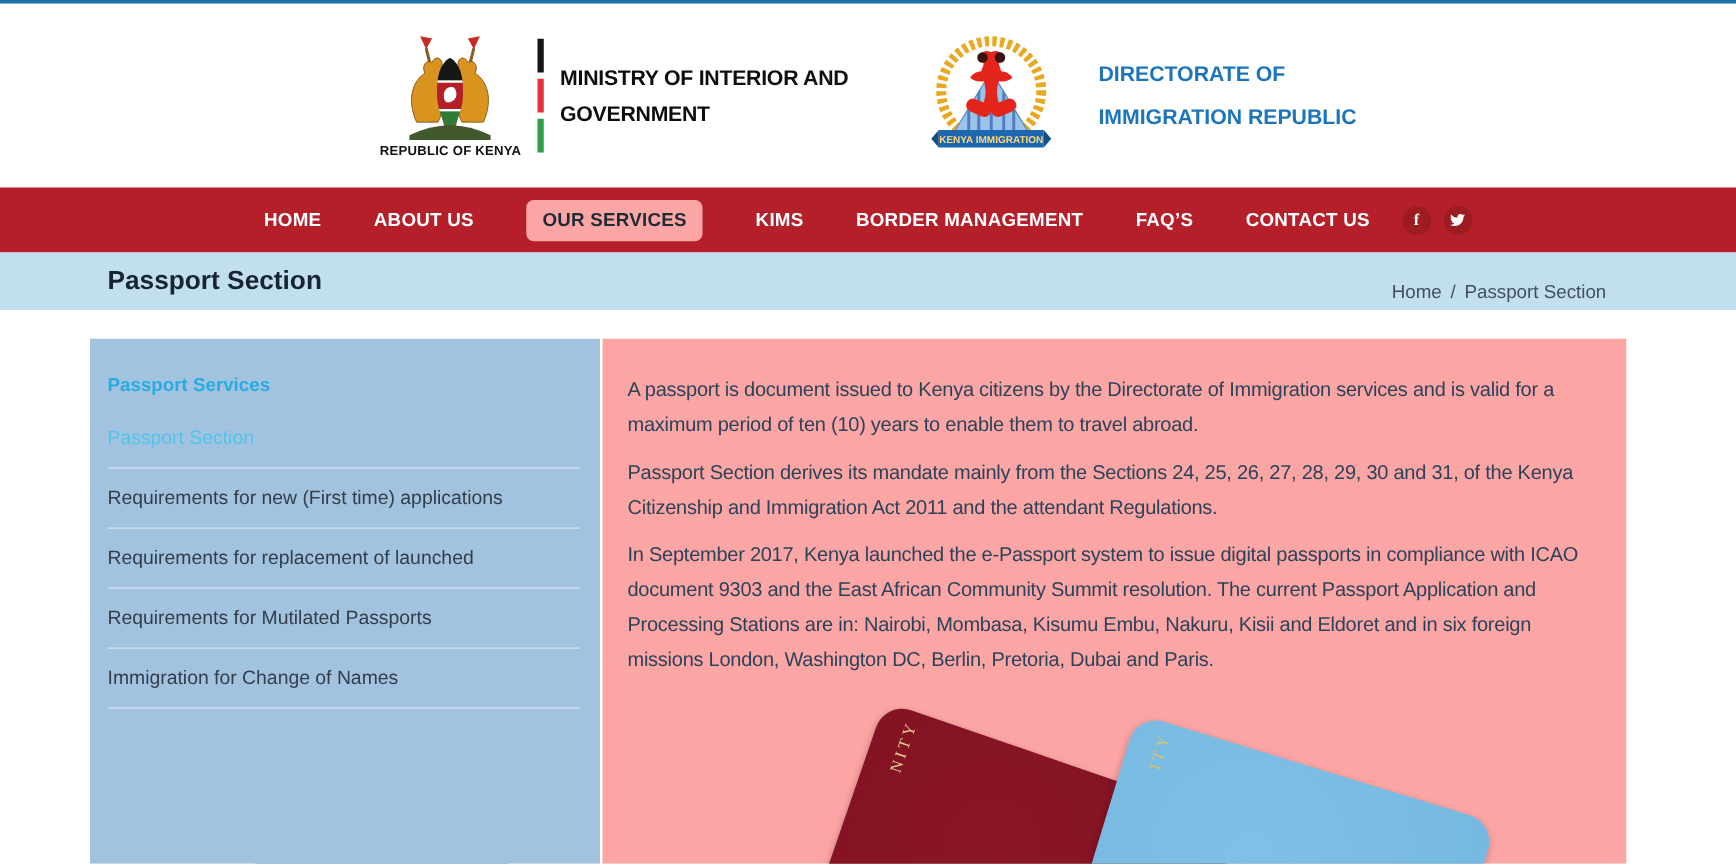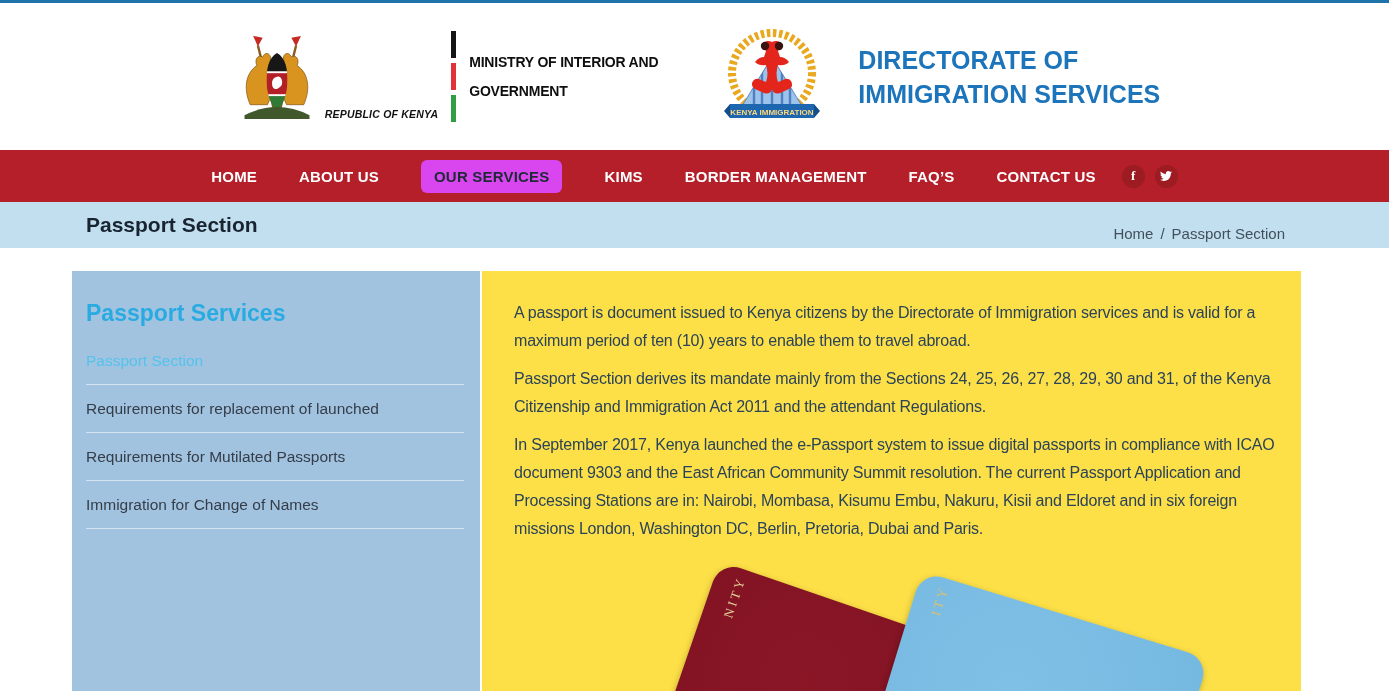--- a/index.html
+++ b/index.html
@@ -5,62 +5,62 @@
   * { margin:0; padding:0; box-sizing:border-box; }
   html,body { width:1389px; height:691px; overflow:hidden; background:#fff;
               font-family:"Liberation Sans", sans-serif; }
 
   .topline { height:3px; background:#1e73a8; }
 
   
   .site-header { height:147px; background:#fff; display:flex; align-items:center;
                  justify-content:center; gap:62px; }
   .brand { display:flex; align-items:center; }
-  .logo-stack { display:flex; flex-direction:row; align-items:flex-end;font-style:italic; }
+  .logo-stack { display:flex; flex-direction:column; align-items:center; }
   .logo-caption { font-size:10.5px; font-weight:bold; color:#111; letter-spacing:.2px; margin-top:2px; }
   .flag-divider { width:5px; display:flex; flex-direction:column; gap:5px; margin:0 13px 0 13px; }
   .flag-divider span { display:block; width:5px; height:27px; }
   .flag-black { background:#151515; }
   .flag-red   { background:#e03238; }
   .flag-green { background:#2f9e44; }
-  .ministry-name { font-size:14px; font-weight:bold; color:#0e0e0e; line-height:29px; letter-spacing:-.2px; }
+  .ministry-name { font-size:17px; font-weight:bold; color:#0e0e0e; line-height:29px; letter-spacing:-.2px; }
   .brand-immigration { gap:34px; }
-  .directorate-name { font-size:25px; font-weight:bold; color:#1c74bb; line-height:34px; }
+  .directorate-name { font-size:17px; font-weight:bold; color:#1c74bb; line-height:34px; }
 
   
   .mainnav { height:52px; background:#b41f29; display:flex; align-items:center; justify-content:center; }
   .nav-list { display:flex; align-items:center; gap:42px; }
   .nav-link { color:#fff; font-weight:bold; font-size:15px; text-decoration:none;
               letter-spacing:.2px; white-space:nowrap; cursor:pointer; }
-  .nav-link.active { background:#d946ef; color:#1d2b37; padding:8px 13px; border-radius:6px; }
+  .nav-link.active { background:#fca5a5; color:#1d2b37; padding:8px 13px; border-radius:6px; }
   .social { display:flex; gap:10px; margin-left:26px; }
   .social-circle { width:23px; height:23px; border-radius:50%; background:#9c1c22; color:#fff;
                    display:flex; align-items:center; justify-content:center; cursor:pointer;
                    font-size:13px; font-weight:bold; font-family:"Liberation Serif", serif; }
   .social-circle svg { display:block; }
 
   
   .pagebar { background:#c2dff0; height:46px; }
   .pagebar-inner { margin-left:72px; width:1229px; height:100%; display:flex;
                    align-items:center; justify-content:space-between; padding:0 16px 0 14px; }
   .page-title { font-size:21px; font-weight:600; color:#18242f; }
   .crumbs { font-size:15px; color:#42505c;margin-top:17px; }
   .crumbs a { color:#42505c; text-decoration:none; cursor:pointer; }
   .crumb-sep { padding:0 7px; }
 
   
   .main { margin:23px 0 0 72px; width:1229px; display:flex; gap:2px; height:420px; }
   .sidebar { width:408px; background:#a2c3e0; padding:25px 16px 0 14px; }
-  .sidebar h2 { color:#29abe2; font-size:23px; font-weight:bold; margin:4px 0 10px; }
+  .sidebar h2 { color:#29abe2; font-size:15px; font-weight:bold; margin:4px 0 10px; }
   .side-list { list-style:none; }
   .side-item { font-size:15.5px; color:#343d48; padding:15px 0 14px;
                border-bottom:1px solid rgba(255,255,255,.55); cursor:pointer; }
   .side-item.active { color:#53c3ec; }
 
-  .content { flex:1; background:#fde047; padding:28px 20px 0 32px;
+  .content { flex:1; background:#fca5a5; padding:28px 20px 0 20px;
              color:#2b4359; font-size:16px; line-height:28px; letter-spacing:-.2px; }
   .content p { margin-bottom:10px; }
 
   
   .passports { position:relative; height:95px; margin-top:6px; }
   .passport { position:absolute; width:300px; height:420px; border-radius:22px;
               transform-origin: top left; box-shadow:0 2px 6px rgba(0,0,0,.25); }
   .passport-red  { left:206px; top:8px;  transform:rotate(19deg);
                    background:radial-gradient(circle at 40% 20%, #8a1626, #760f1f); }
   .passport-blue { left:408px; top:18px; transform:rotate(17deg);
@@ -133,21 +133,21 @@
       <circle cx="45" cy="19" r="4.2" fill="#3a1210"></circle>
       <circle cx="59" cy="19" r="4.2" fill="#3a1210"></circle>
       <polygon points="10,77 94,77 94,91 10,91" fill="#1d66b0"></polygon>
       <polygon points="10,77 4,84 10,91" fill="#134d8a"></polygon>
       <polygon points="94,77 100,84 94,91" fill="#134d8a"></polygon>
       <text x="52" y="87.5" text-anchor="middle" font-size="8" font-weight="bold" fill="#ffd879">KENYA IMMIGRATION</text>
     </svg>
     <div class="directorate-name">
 
     <div>DIRECTORATE OF</div>
-        <div>IMMIGRATION SERVICES</div>
+        <div>IMMIGRATION REPUBLIC</div>
       </div>
   </div>
 </header>
 
 <nav class="mainnav">
   <div class="nav-list">
 
   <a class="nav-link">HOME</a>
       <a class="nav-link">ABOUT US</a>
       <a class="nav-link active">OUR SERVICES</a>
@@ -174,20 +174,21 @@
     </div>
   </div>
 </div>
 
 <div class="main">
   <aside class="sidebar">
     <h2>Passport Services</h2>
     <ul class="side-list">
 
     <li class="side-item active">Passport Section</li>
+        <li class="side-item">Requirements for new (First time) applications</li>
         <li class="side-item">Requirements for replacement of launched</li>
         <li class="side-item">Requirements for Mutilated Passports</li>
         <li class="side-item">Immigration for Change of Names</li>
       </ul>
   </aside>
 
   <section class="content">
     <div>
 
     <p>A passport is document issued to Kenya citizens by the Directorate of Immigration services and is valid for a maximum period of ten (10) years to enable them to travel abroad.</p>

